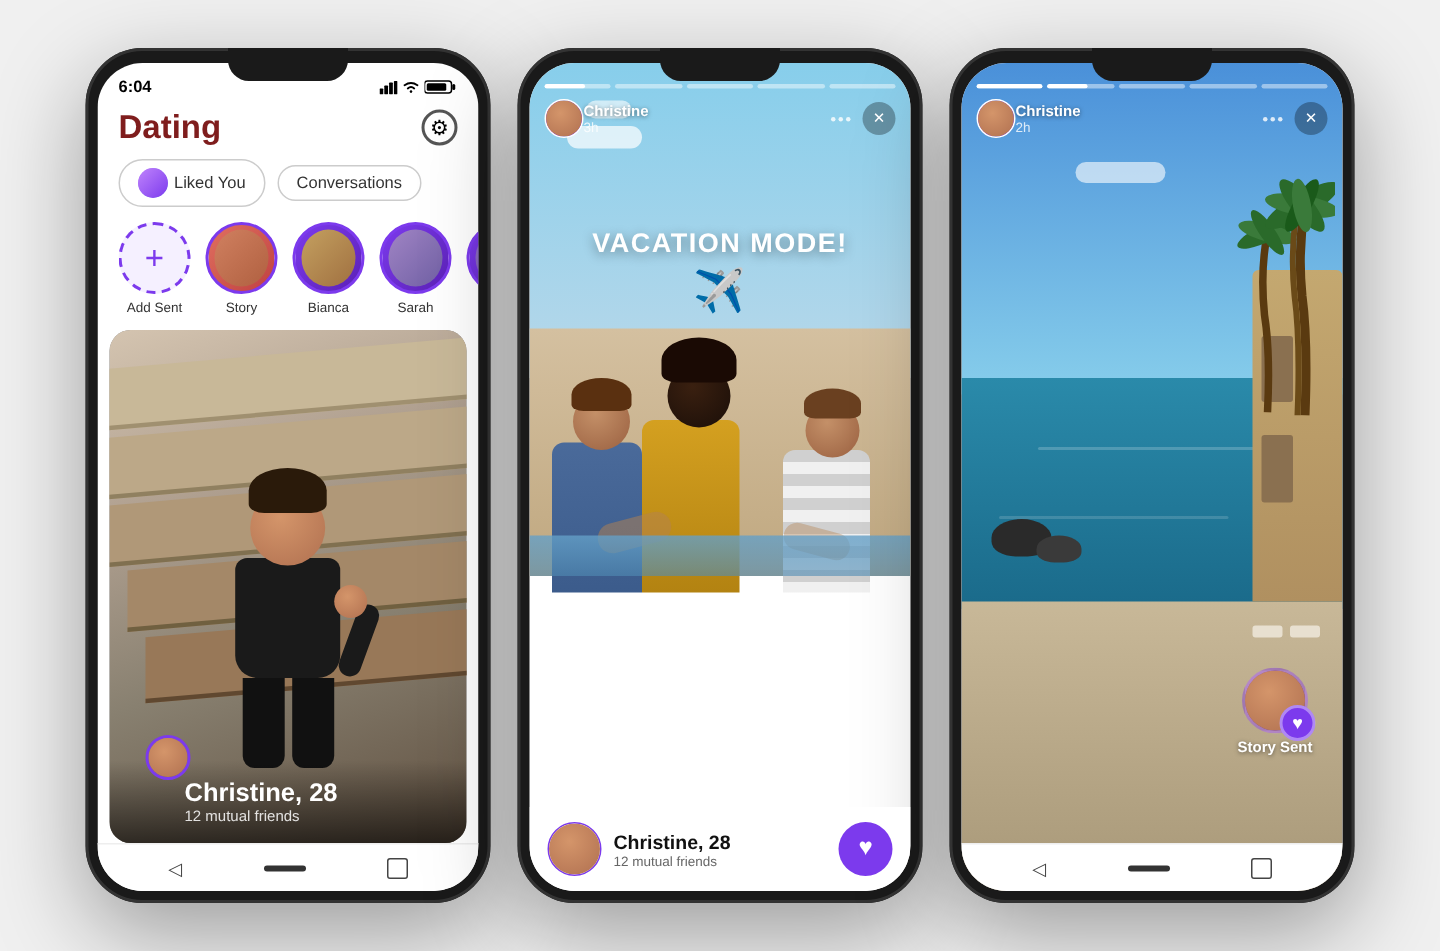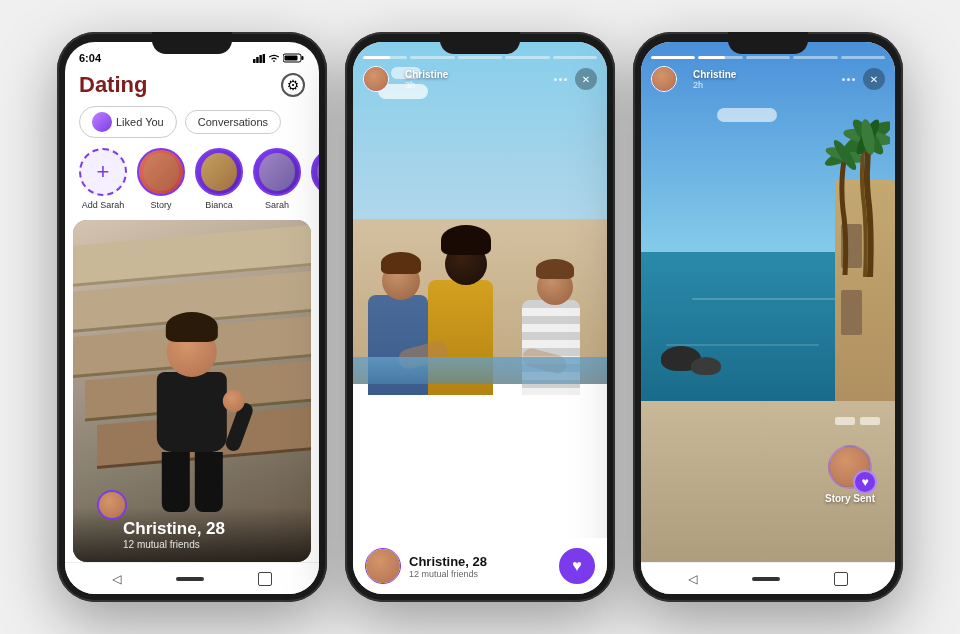--- a/index.html
+++ b/index.html
@@ -251,21 +251,21 @@
       right: 10px;
       display: flex;
       align-items: center;
       justify-content: space-between;
       z-index: 10;
     }
 
     .story-user {
       display: flex;
       align-items: center;
-      gap: 16px;
+      gap: 0;
     }
 
     .story-avatar-sm {
       width: 26px;
       height: 26px;
       border-radius: 50%;
       background: linear-gradient(135deg, #9b59b6, #7c3aed);
       border: 1.5px solid #fff;
       overflow: hidden;
     }
@@ -464,21 +464,21 @@
           <span>Liked You</span>
         </div>
         <div class="tab-pill">
           <span>Conversations</span>
         </div>
       </div>
 
       <div class="stories-row">
         <div class="story-item">
           <div class="story-avatar add-story">+</div>
-          <span class="story-label">Add Sarah</span>
+          <span class="story-label">Add Sent</span>
         </div>
         <div class="story-item">
           <div class="story-avatar has-story" style="background: linear-gradient(135deg, #e07060, #c04040); display:flex; align-items:center; justify-content:center;">
             <div style="width:38px;height:38px;border-radius:50%;background:linear-gradient(135deg,#d08060,#b06040);margin:4px;"></div>
           </div>
           <span class="story-label">Story</span>
         </div>
         <div class="story-item">
           <div class="story-avatar has-story" style="background: linear-gradient(135deg, #7c3aed, #5b21b6); display:flex; align-items:center; justify-content:center;">
             <div style="width:38px;height:38px;border-radius:50%;background:linear-gradient(135deg,#c4a060,#a07040);margin:4px;"></div>
@@ -630,20 +630,24 @@
         <div class="story-controls">
           <div class="three-dots">
             <div class="dot"></div>
               <div class="dot"></div>
               <div class="dot"></div>
           </div>
           <div class="story-ctrl-btn">✕</div>
         </div>
       </div>
 
+      <div style="position:absolute;top:20%;left:50%;transform:translateX(-50%);z-index:10;text-align:center;">
+        <div style="color:#fff;font-size:18px;font-weight:900;text-shadow:0 2px 8px rgba(0,0,0,0.4);letter-spacing:1px;white-space:nowrap;">VACATION MODE!</div>
+        <div style="font-size:28px;margin-top:4px;">✈️</div>
+      </div>
 
       <div class="story-card-bottom">
         <div class="story-card-info">
           <div class="story-card-avatar">
             <div style="width:100%;height:100%;background:radial-gradient(circle at 40% 35%,#d4956a,#b07050);"></div>
           </div>
           <div>
             <div class="story-card-name">Christine, 28</div>
             <div class="story-card-sub">12 mutual friends</div>
           </div>

